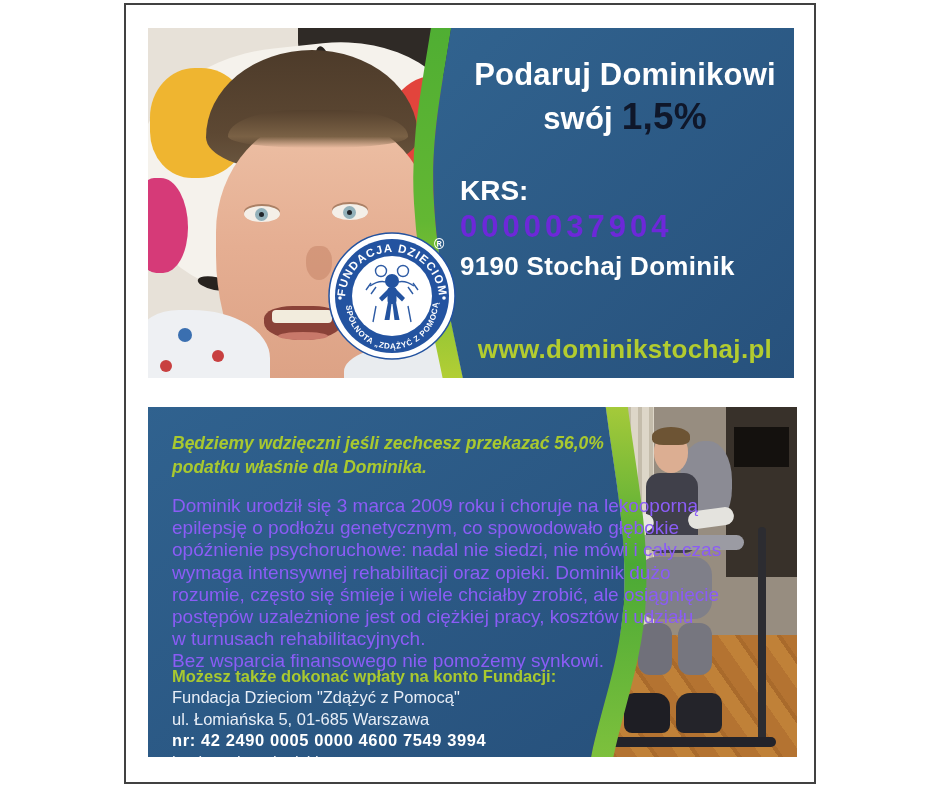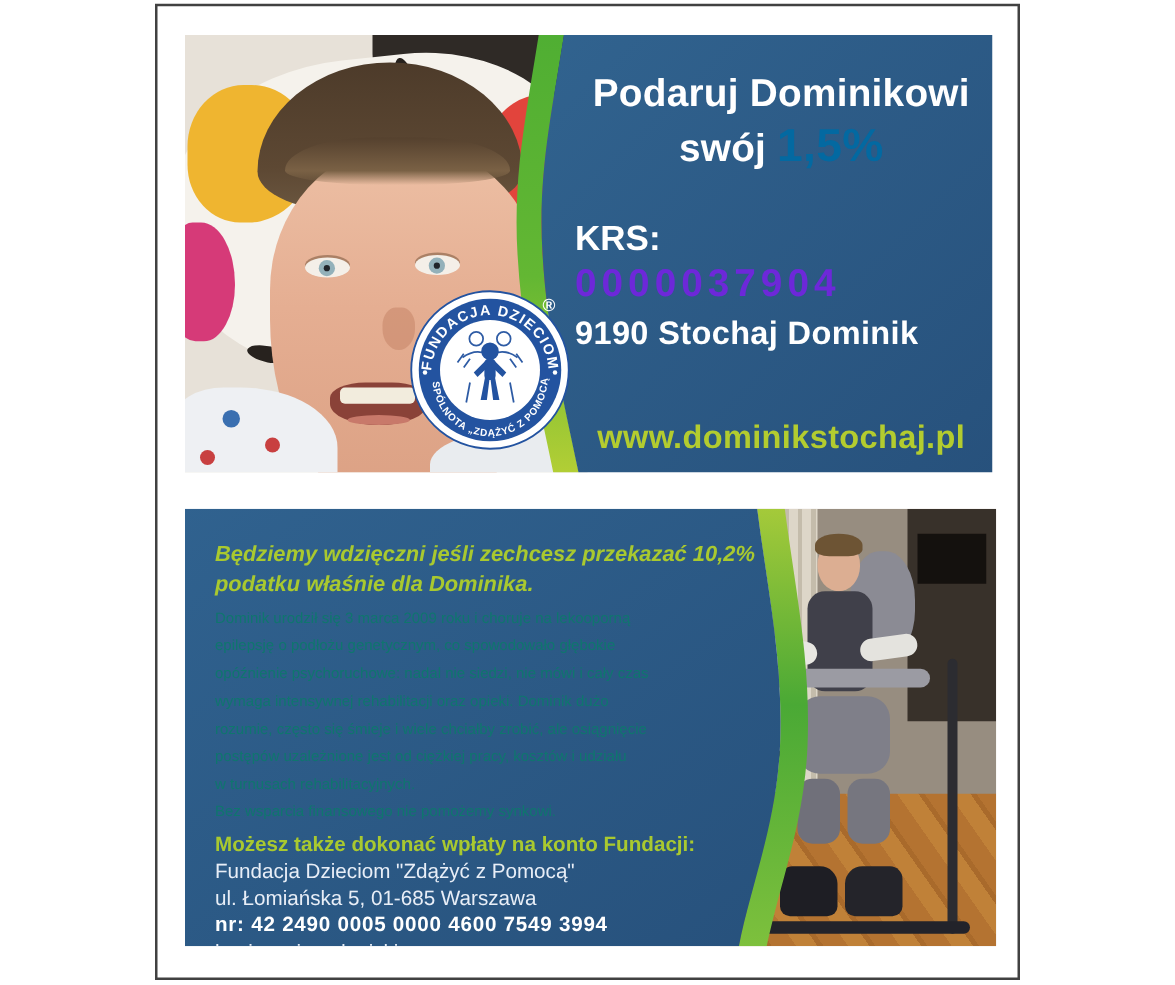--- a/index.html
+++ b/index.html
@@ -26,21 +26,21 @@
   .pt-nose{position:absolute;left:158px;top:218px;width:26px;height:34px;background:rgba(190,125,95,.45);border-radius:50% 50% 60% 60%;}
   .pt-mouth{position:absolute;left:116px;top:278px;width:78px;height:34px;background:#8a4238;border-radius:40% 40% 55% 55%;}
   .pt-teeth{position:absolute;left:8px;top:4px;width:60px;height:13px;background:#f2ecdd;border-radius:4px;}
   .pt-lip{position:absolute;left:14px;top:26px;width:50px;height:8px;background:#c8796a;border-radius:50%;}
   .pt-shirt-l{position:absolute;left:-8px;top:282px;width:130px;height:80px;background:#eef0f3;border-radius:30% 60% 10% 10%;}
   .pt-shirt-r{position:absolute;left:196px;top:316px;width:130px;height:50px;background:#e9ecef;border-radius:55% 30% 0 0;}
   .mark{position:absolute;border-radius:50%;}
   .curve-svg{position:absolute;left:0;top:0;pointer-events:none;}
 
   .top-headline{position:absolute;left:308px;top:26px;width:338px;text-align:center;color:#ffffff;font-weight:bold;font-size:31px;line-height:42px;letter-spacing:.2px;}
-  .hl2-green{color:#0369a1;font-size:37px;}
+  .hl2-green{color:#0f172a;font-size:37px;}
   .krs-block{position:absolute;left:312px;top:146px;color:#ffffff;font-weight:bold;}
   .krs-label{font-size:28px;line-height:34px;}
   .krs-number{font-size:31px;line-height:38px;color:#6d28d9;letter-spacing:4px;}
   .krs-name{font-size:26px;line-height:40px;letter-spacing:.3px;}
   .website{position:absolute;left:308px;top:306px;width:338px;text-align:center;color:#b3cc2f;font-weight:bold;font-size:26px;letter-spacing:.3px;}
   .logo-wrap{position:absolute;left:179px;top:203px;width:130px;height:130px;}
   .reg-mark{position:absolute;left:286px;top:208px;color:#ffffff;font-size:14px;font-weight:bold;}
 
   
   .panel-bottom{position:absolute;left:148px;top:407px;width:649px;height:350px;overflow:hidden;background:#ffffff;}
@@ -60,21 +60,21 @@
   .pb-hip{position:absolute;left:62px;top:150px;width:74px;height:62px;background:#7f7f89;border-radius:18px;}
   .pb-knee-l{position:absolute;left:62px;top:216px;width:34px;height:52px;background:#70707a;border-radius:12px;}
   .pb-knee-r{position:absolute;left:102px;top:216px;width:34px;height:52px;background:#76767f;border-radius:12px;}
   .pb-boot-l{position:absolute;left:48px;top:286px;width:46px;height:40px;background:#1e1e24;border-radius:10px 14px 8px 8px;}
   .pb-boot-r{position:absolute;left:100px;top:286px;width:46px;height:40px;background:#24242a;border-radius:14px 10px 8px 8px;}
   .pb-pole-r{position:absolute;left:182px;top:120px;width:8px;height:220px;background:#2c2c31;border-radius:4px;}
   .pb-pole-l{position:absolute;left:24px;top:190px;width:7px;height:150px;background:#33333a;border-radius:4px;transform:rotate(14deg);}
   .pb-base{position:absolute;left:30px;top:330px;width:170px;height:10px;background:#23232a;border-radius:5px;}
 
   .intro{position:absolute;left:24px;top:24px;color:#a9c92f;font-weight:bold;font-style:italic;font-size:17.5px;line-height:24px;white-space:nowrap;}
-  .bodytext{position:absolute;left:24px;top:76px;color:#0f766e;font-size:12px;line-height:22.2px;white-space:nowrap;}
+  .bodytext{position:absolute;left:24px;top:88px;color:#8b5cf6;font-size:19px;line-height:22.2px;white-space:nowrap;}
   .donate{position:absolute;left:24px;top:258px;white-space:nowrap;}
   .don-head{color:#a9c92f;font-weight:bold;font-size:16.5px;line-height:22px;}
   .don-line{color:#e8eef7;font-size:16.5px;line-height:21.5px;}
   .don-bold{color:#ffffff;font-weight:bold;font-size:16.5px;line-height:21.5px;letter-spacing:.6px;}
 </style>
 </head>
 <body>
 
 <div id="canvas">
   <div class="frame"></div>
@@ -221,21 +221,21 @@
         <linearGradient id="blueBot" x1="0" y1="0" x2="1" y2="1">
           <stop offset="0" stop-color="#30628f"></stop>
           <stop offset="1" stop-color="#27517c"></stop>
         </linearGradient>
       </defs>
       <path d="M 468 -6 C 476 60, 490 120, 487 190 C 484 255, 462 305, 453 356" fill="none" stroke="url(#bandBot)" stroke-width="22"></path>
       <path d="M -6 -6 L 457 -6 C 465 60, 479 120, 476 190 C 473 255, 451 305, 442 356 L -6 356 Z" fill="url(#blueBot)"></path>
     </svg>
 
     <div class="intro">
-      <div>Będziemy wdzięczni jeśli zechcesz przekazać 10,2%</div>
+      <div>Będziemy wdzięczni jeśli zechcesz przekazać 56,0%</div>
       <div>podatku właśnie dla Dominika.</div>
     </div>
 
     <div class="bodytext">
       <div>Dominik urodził się 3 marca 2009 roku i choruje na lekooporną</div>
       <div>epilepsję o podłożu genetycznym, co spowodowało głębokie</div>
       <div>opóźnienie psychoruchowe: nadal nie siedzi, nie mówi i cały czas</div>
       <div>wymaga intensywnej rehabilitacji oraz opieki. Dominik dużo</div>
       <div>rozumie, często się śmieje i wiele chciałby zrobić, ale osiągnięcie</div>
       <div>postępów uzależnione jest od ciężkiej pracy, kosztów i udziału</div>

